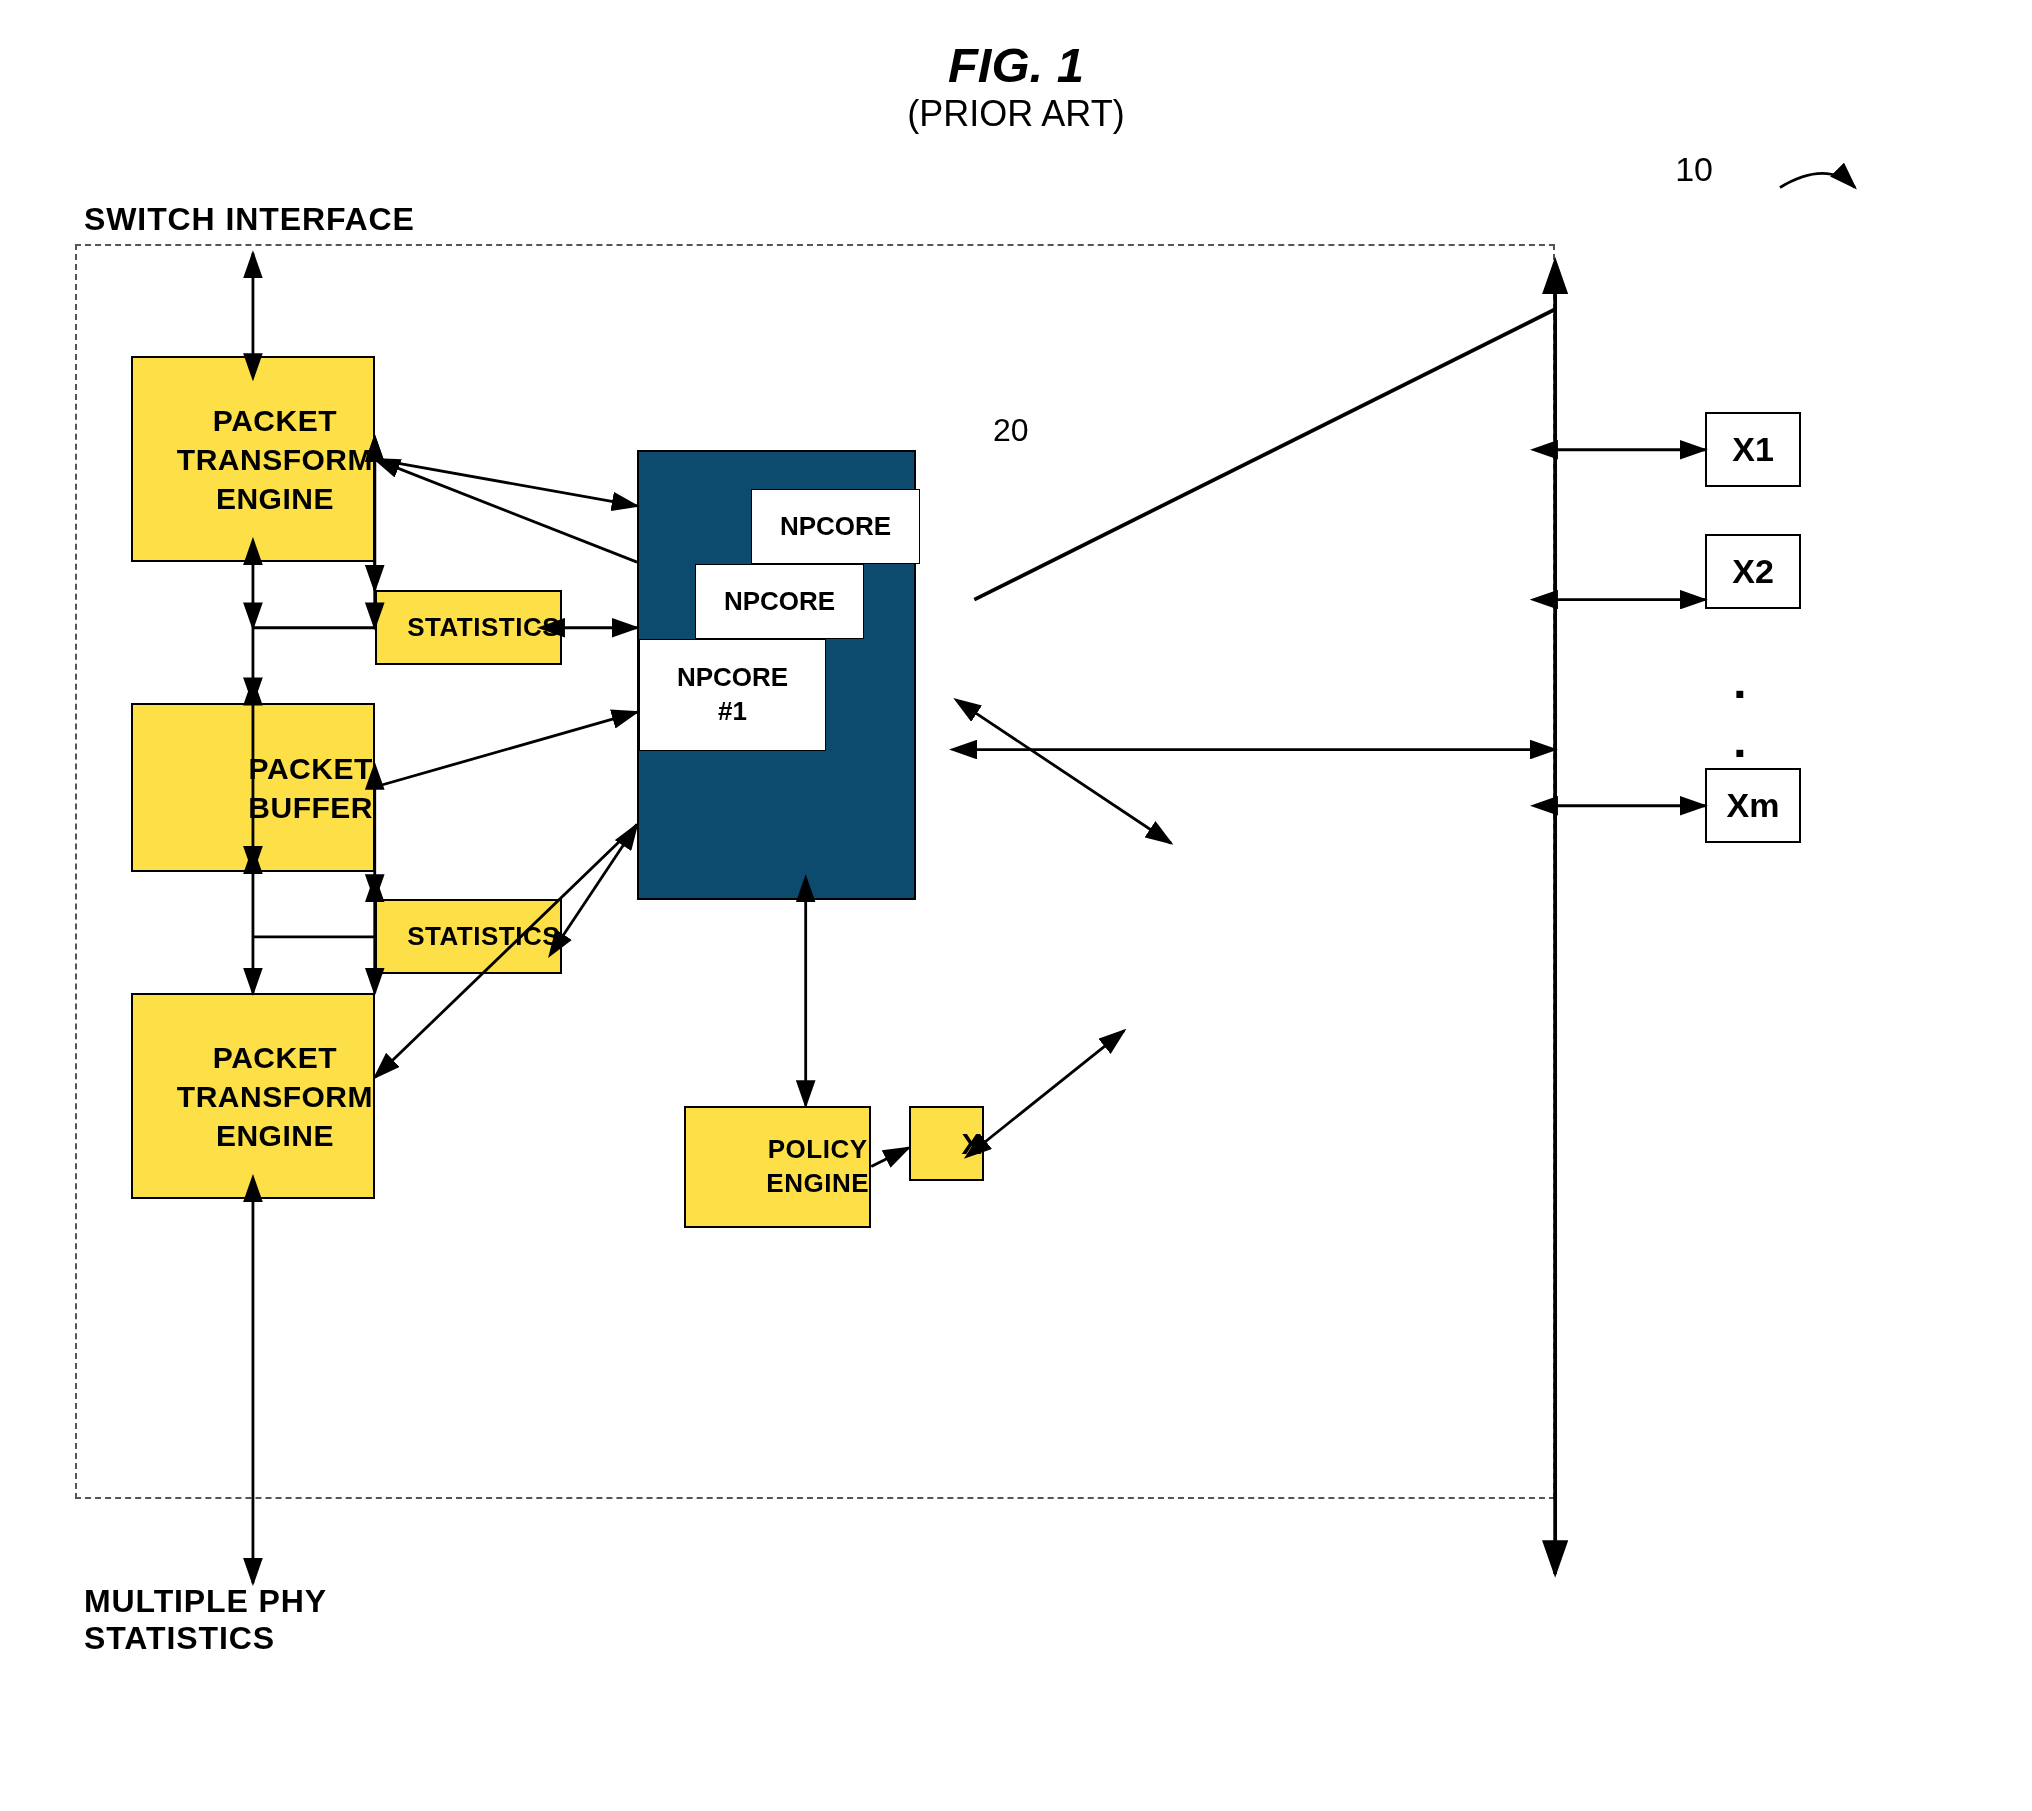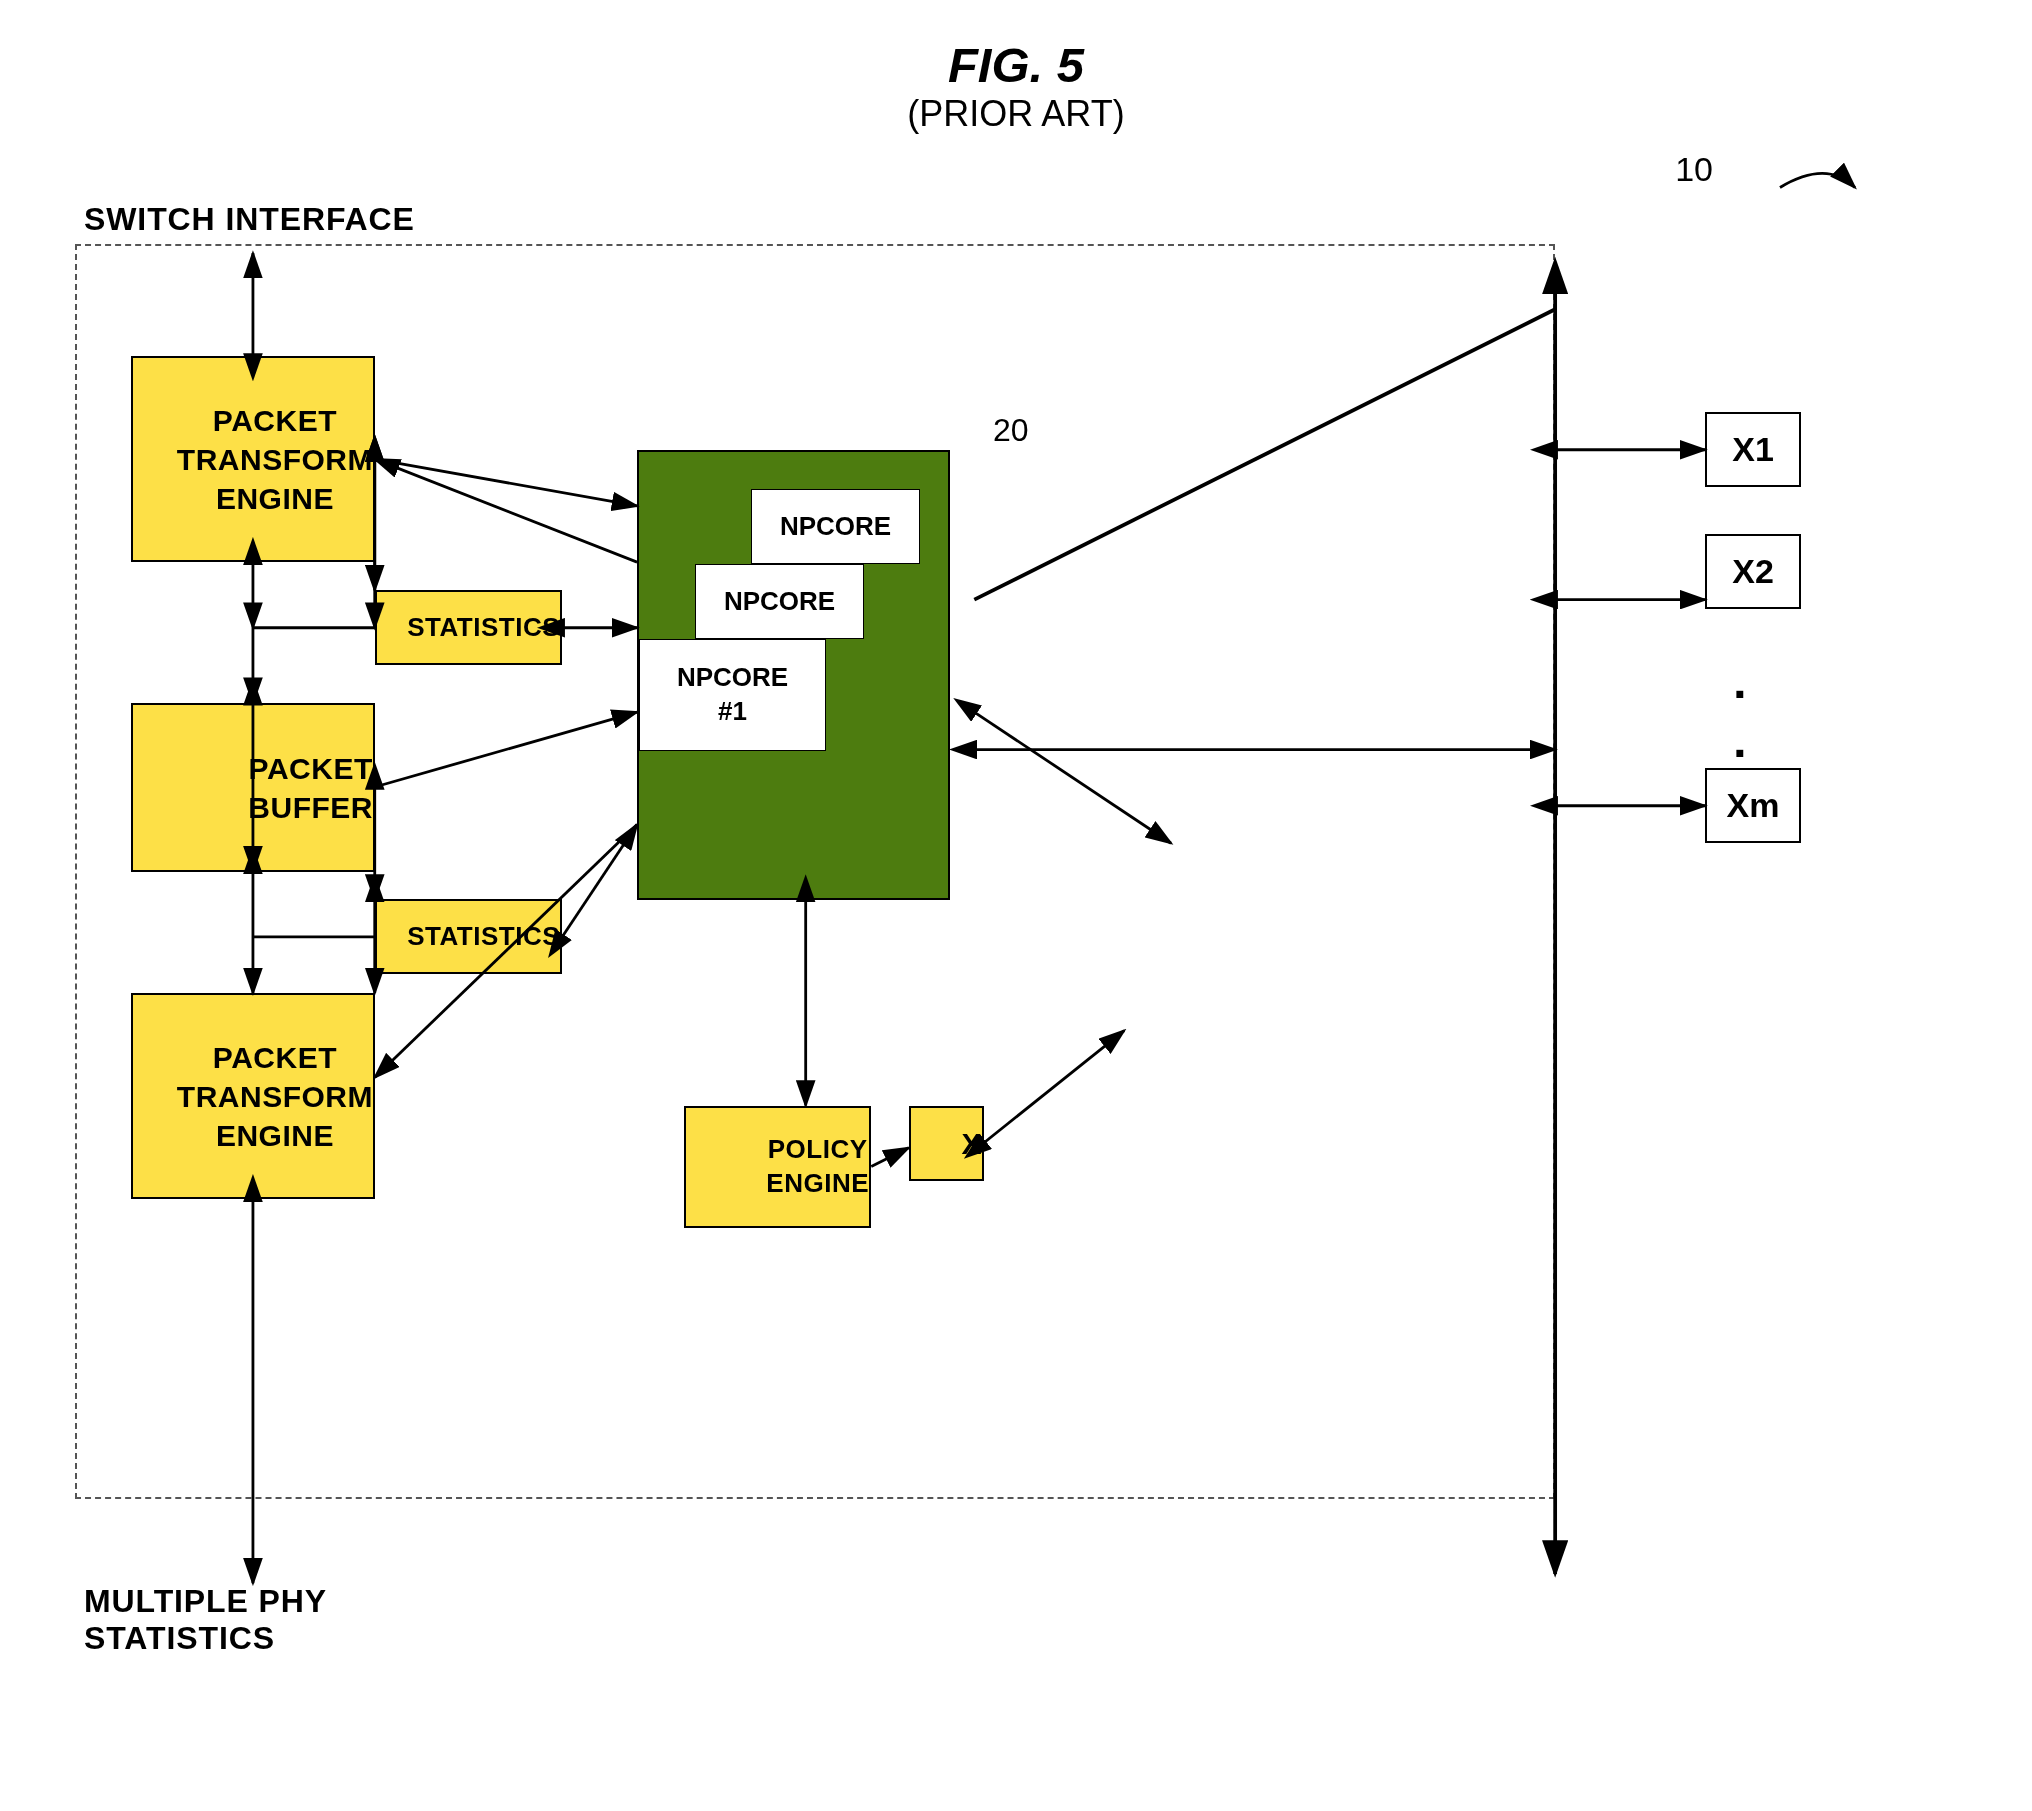--- a/index.html
+++ b/index.html
@@ -127,24 +127,24 @@
       top: 993px;
       left: 131px;
       width: 244px;
       height: 206px;
     }
 
     
     .npcore-group {
       top: 450px;
       left: 637px;
-      width: 313px;
+      width: 279px;
       height: 450px;
       border: 2.8px solid #000;
-      background: #4d7c0f;
+      background: #0c4a6e;
       position: absolute;
     }
 
     
     .ref-20 {
       position: absolute;
       top: 412px;
       left: 993px;
       font-size: 32px;
       font-family: Arial, sans-serif;
@@ -237,21 +237,21 @@
       font-size: 45px;
       font-family: Arial, sans-serif;
       font-weight: bold;
       letter-spacing: 3.7px;
     }
   </style>
 </head>
 <body>
 
 <div class="fig-title">
-  <div class="title-main">FIG. 5</div>
+  <div class="title-main">FIG. 1</div>
   <div class="title-sub">(PRIOR ART)</div>
 </div>
 
 <div class="ref-10">10</div>
 
 <div class="switch-interface-label">SWITCH INTERFACE</div>
 
 <div class="main-box"></div>
 
 <div class="block-box pte-top">

